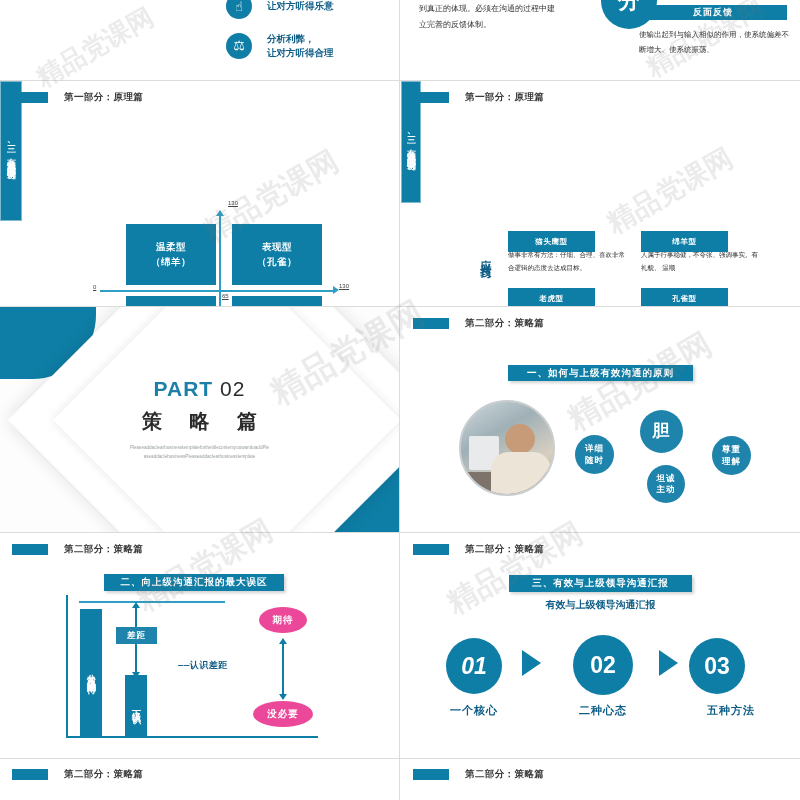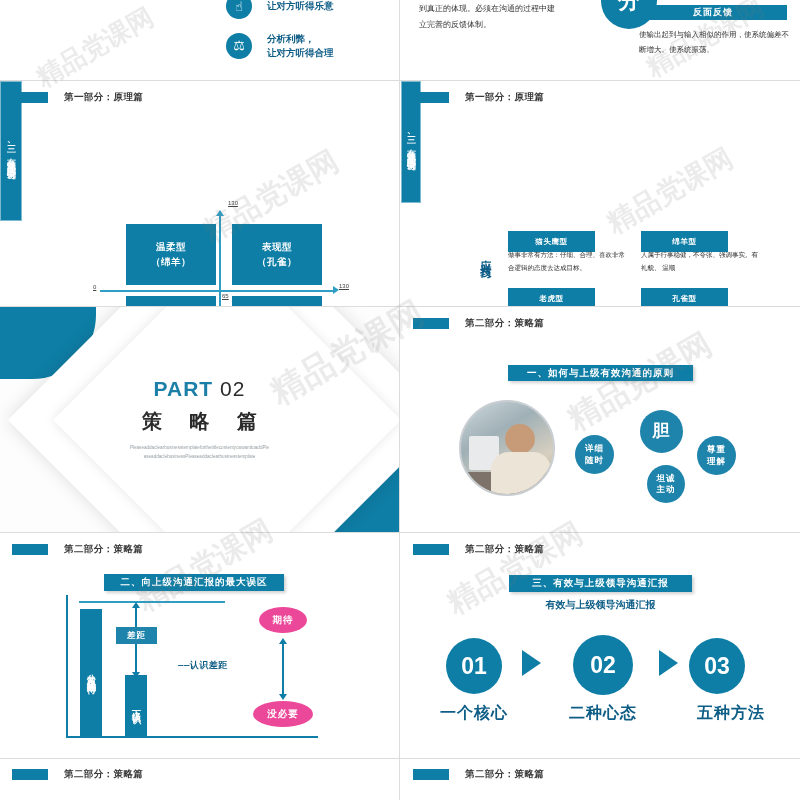--- a/index.html
+++ b/index.html
@@ -112,21 +112,21 @@
   .g-arrow:after  { bottom:-5px; border-top:6px solid #0e7ea6; }
   .g-ell { position: absolute; border-radius: 50%; background: #ec4899; color: #fff;
            font-size: 9.5px; font-weight: bold; display: flex; align-items: center; justify-content: center; letter-spacing: 1px; }
   .g-note { position: absolute; font-size: 9px; font-weight: bold; color: #0e5d86; letter-spacing: .5px; font-family: Liberation Mono, monospace; }
 
   
   .n-circ { position: absolute; width: 56px; height: 56px; border-radius: 50%; background: #0e7ea6;
             color: #fff; font-size: 23px; font-weight: bold; display: flex; align-items: center; justify-content: center; }
   .n-tri { position: absolute; width: 0; height: 0; border-top: 13px solid transparent;
            border-bottom: 13px solid transparent; border-left: 19px solid #0e7ea6; }
-  .n-lbl { position: absolute; width: 80px; text-align: center; font-size: 16px; font-weight: bold; color: #0e5d86; letter-spacing: 1px; }
+  .n-lbl { position: absolute; width: 80px; text-align: center; font-size: 11px; font-weight: bold; color: #0e5d86; letter-spacing: 1px; }
   .s8-sub { position: absolute; width: 399px; text-align: center; font-size: 10px; font-weight: bold;
             color: #0e5d86; line-height: 1.45; }
 
   
   .wm { position: absolute; color: rgba(120,120,120,.15); font-weight: bold;
         transform: rotate(-30deg); pointer-events: none; user-select: none; white-space: nowrap; }
 </style>
 </head>
 <body>
 
@@ -240,21 +240,21 @@
     <div class="photo-circ" style="left:58px;top:93px;">
       <div class="photo-desk"></div>
       <div class="photo-mon"></div>
     </div>
 
     <div class="bub" style="left:174px;top:128px;width:39px;height:39px;font-size:8.5px;white-space:pre-line;">详细
 随时</div>
     <div class="bub" style="left:239px;top:103px;width:43px;height:43px;font-size:17px;">胆</div>
     <div class="bub" style="left:246px;top:158px;width:38px;height:38px;font-size:8.5px;white-space:pre-line;">坦诚
 主动</div>
-    <div class="bub" style="left:296px;top:129px;width:39px;height:39px;font-size:8.5px;white-space:pre-line;">尊重
+    <div class="bub" style="left:311px;top:129px;width:39px;height:39px;font-size:8.5px;white-space:pre-line;">尊重
 理解</div>
   </div>
 
   <div class="sep-h" style="top:532px;"></div>
 
   <div class="slide" style="left:0;top:533px;">
     <div class="hdr">
       <div class="hdr-chip"></div>
       <div class="hdr-txt">第二部分：策略篇</div>
     </div>
@@ -283,21 +283,21 @@
       <div class="hdr-chip"></div>
       <div class="hdr-txt">第二部分：策略篇</div>
     </div>
 
     <div class="titlebar" style="position:absolute;left:108px;top:42px;width:183px;height:17px;">三、有效与上级领导沟通汇报</div>
 
     <div class="s8-sub" style="left:0;top:65px;">
       <div>有效与上级领导沟通汇报</div>
     </div>
 
-    <div class="n-circ" style="left:45px;top:105px;">01</div>
+    <div class="n-circ" style="left:45px;top:105px;font-style:italic;">01</div>
     <div class="n-tri" style="left:121px;top:117px;"></div>
     <div class="n-circ" style="left:172px;top:102px;width:60px;height:60px;">02</div>
     <div class="n-tri" style="left:258px;top:117px;"></div>
     <div class="n-circ" style="left:288px;top:105px;">03</div>
 
     <div class="n-lbl" style="left:33px;top:170px;">一个核心</div>
     <div class="n-lbl" style="left:162px;top:170px;">二种心态</div>
     <div class="n-lbl" style="left:290px;top:170px;">五种方法</div>
   </div>
 

